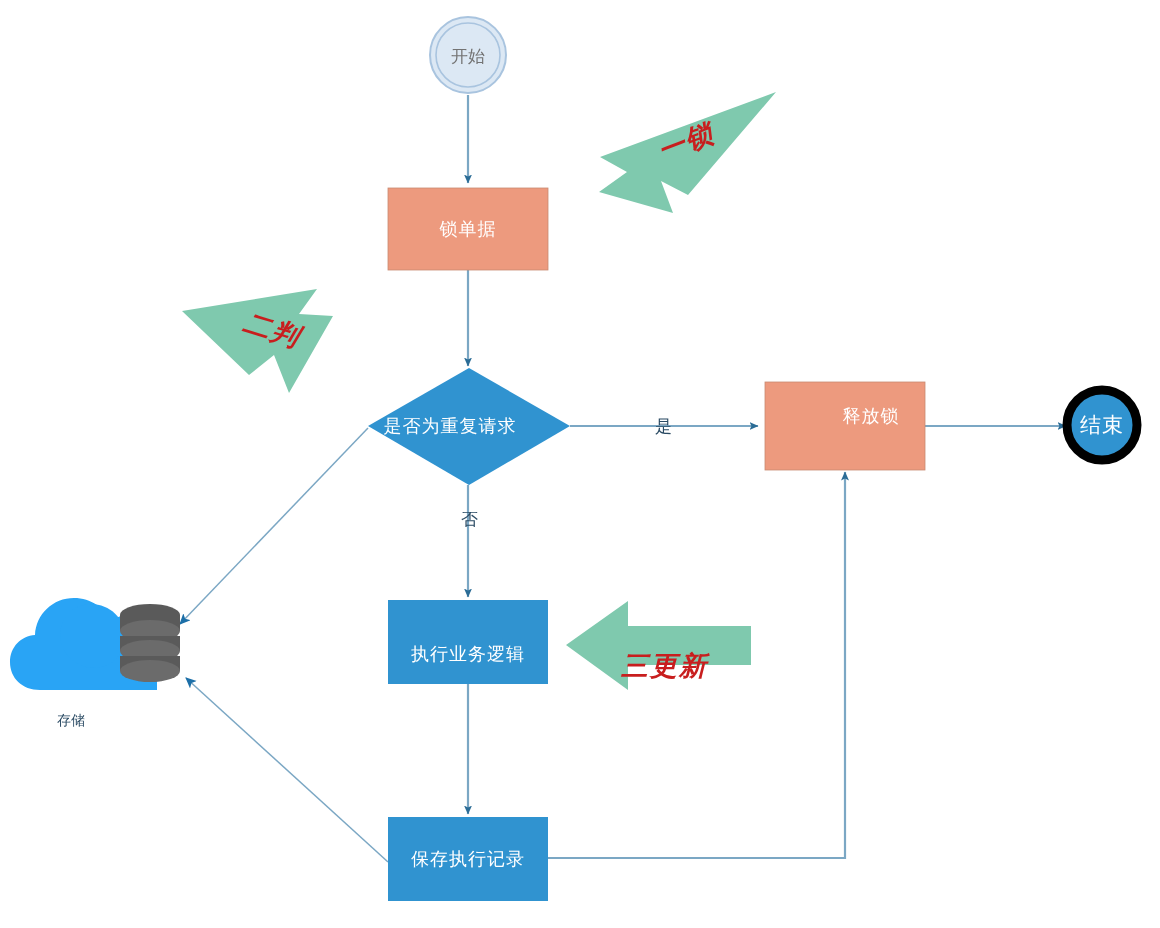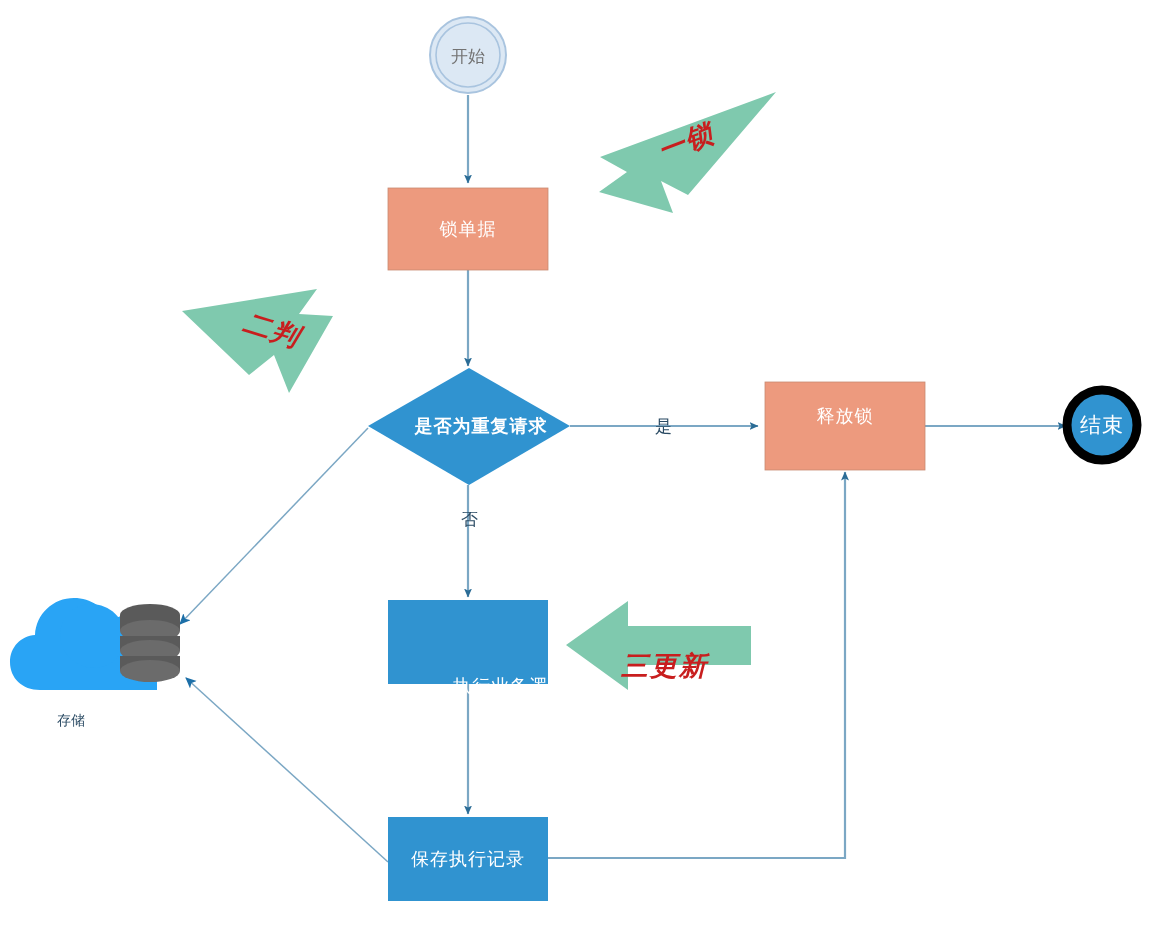--- a/index.html
+++ b/index.html
@@ -173,27 +173,27 @@
       <ellipse cx="150" cy="651" rx="30" ry="11" fill="#6B6B6B"></ellipse>
       <rect x="120" y="656" width="60" height="15" fill="#5A5A5A"></rect>
       <ellipse cx="150" cy="671" rx="30" ry="11" fill="#6B6B6B"></ellipse>
     </g>
   </svg>
 
   <div class="node-label start-text" style="left:451px; top:34px; width:34px; height:44px;">开始</div>
 
   <div class="node-label box-text" style="left:388px; top:188px; width:160px; height:82px;">锁单据</div>
 
-  <div class="node-label box-text" style="left:381px; top:405px; width:200px; height:42px;font-weight:bold;">是否为重复请求</div>
-
-  <div class="node-label box-text" style="left:765px; top:382px; width:160px; height:68px;">释放锁</div>
+  <div class="node-label box-text" style="left:350px; top:405px; width:200px; height:42px;">是否为重复请求</div>
+
+  <div class="node-label box-text" style="left:765px; top:382px; width:160px; height:68px;padding-left:26px;">释放锁</div>
 
   <div class="node-label end-text" style="left:1067px; top:405px; width:70px; height:40px;">结束</div>
 
-  <div class="node-label box-text" style="left:388px; top:632px; width:160px; height:108px;margin-left:42px;">执行业务逻辑</div>
+  <div class="node-label box-text" style="left:388px; top:600px; width:160px; height:108px;">执行业务逻辑</div>
 
   <div class="node-label box-text" style="left:388px; top:817px; width:160px; height:84px;font-family:Liberation Mono, monospace;">保存执行记录</div>
 
   <div class="edge-label" style="left:655px; top:415px;">是</div>
 
   <div class="edge-label" style="left:461px; top:508px;">否</div>
 
   <div class="store-label" style="left:57px; top:712px;">存储</div>
 
   <div class="arrow-note" style="left:657px; top:124px; transform:rotate(-21deg); transform-origin:center;">一锁</div>

